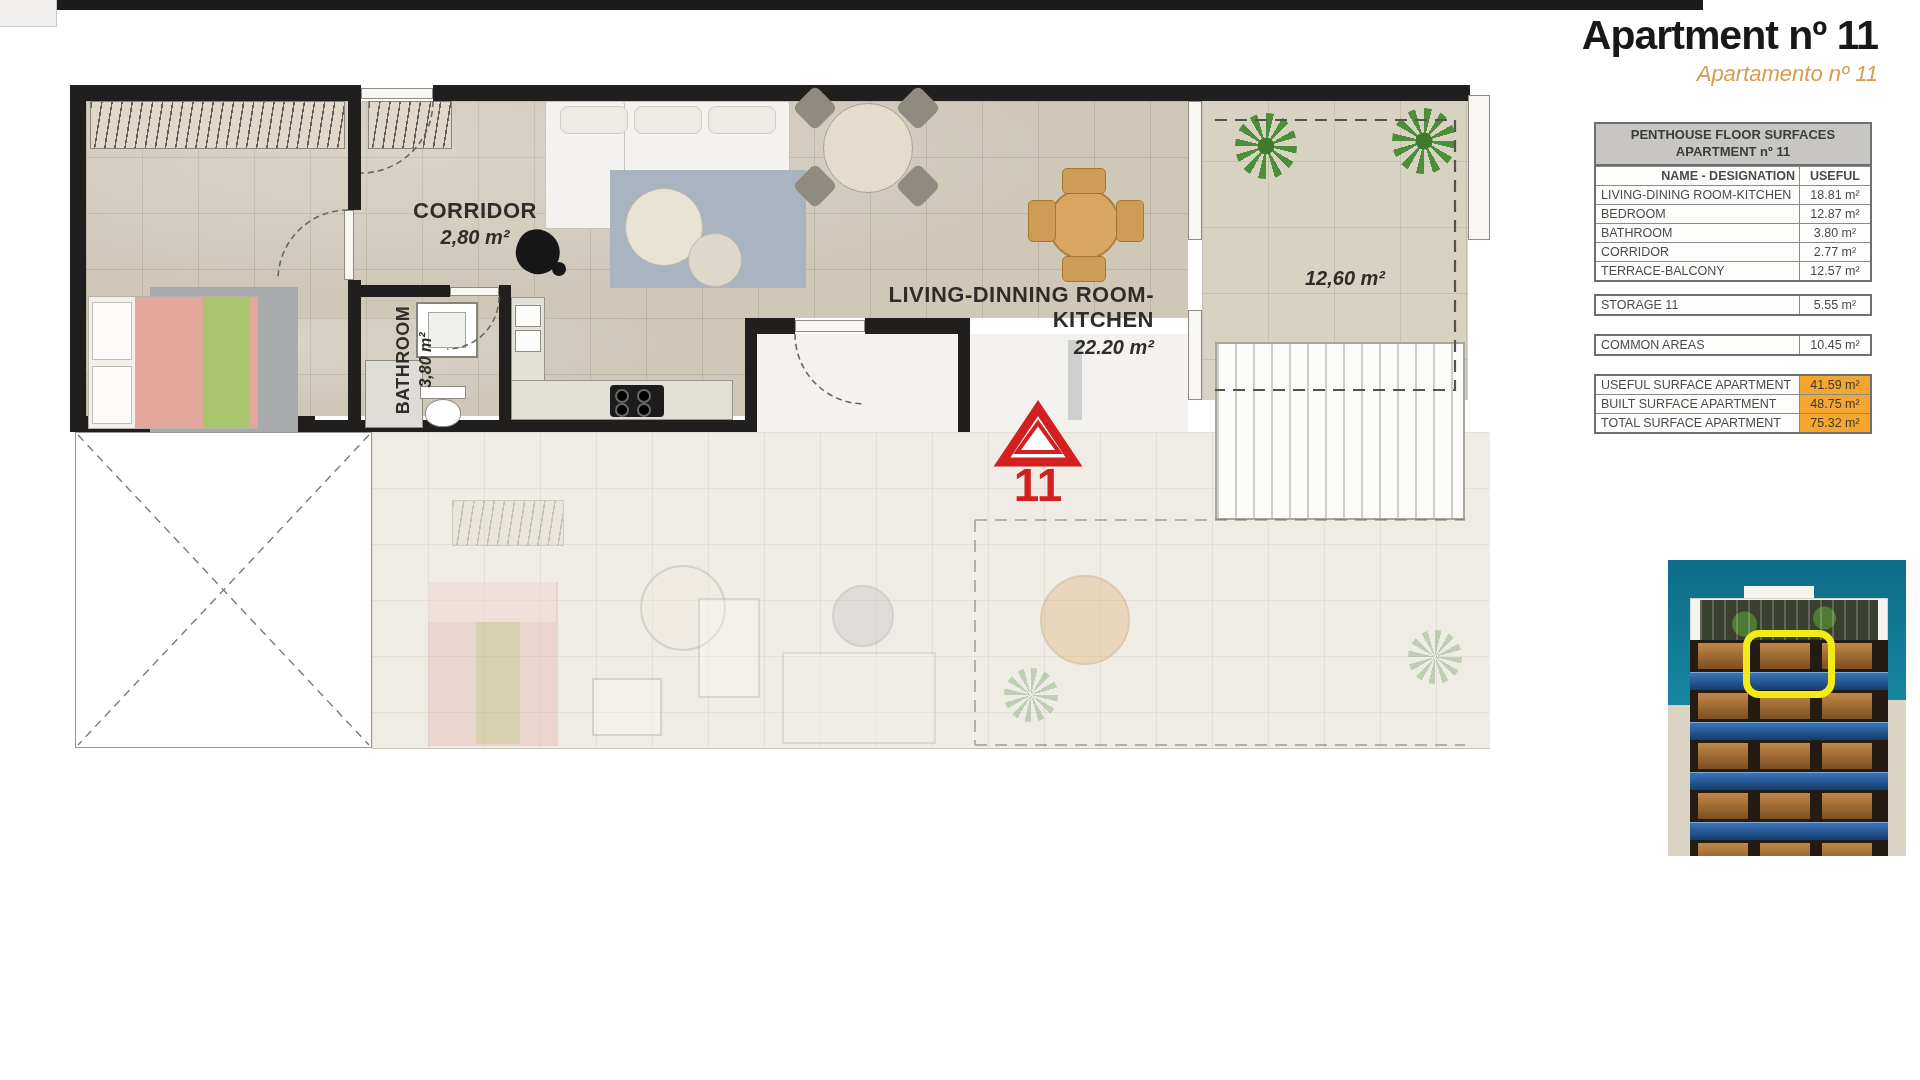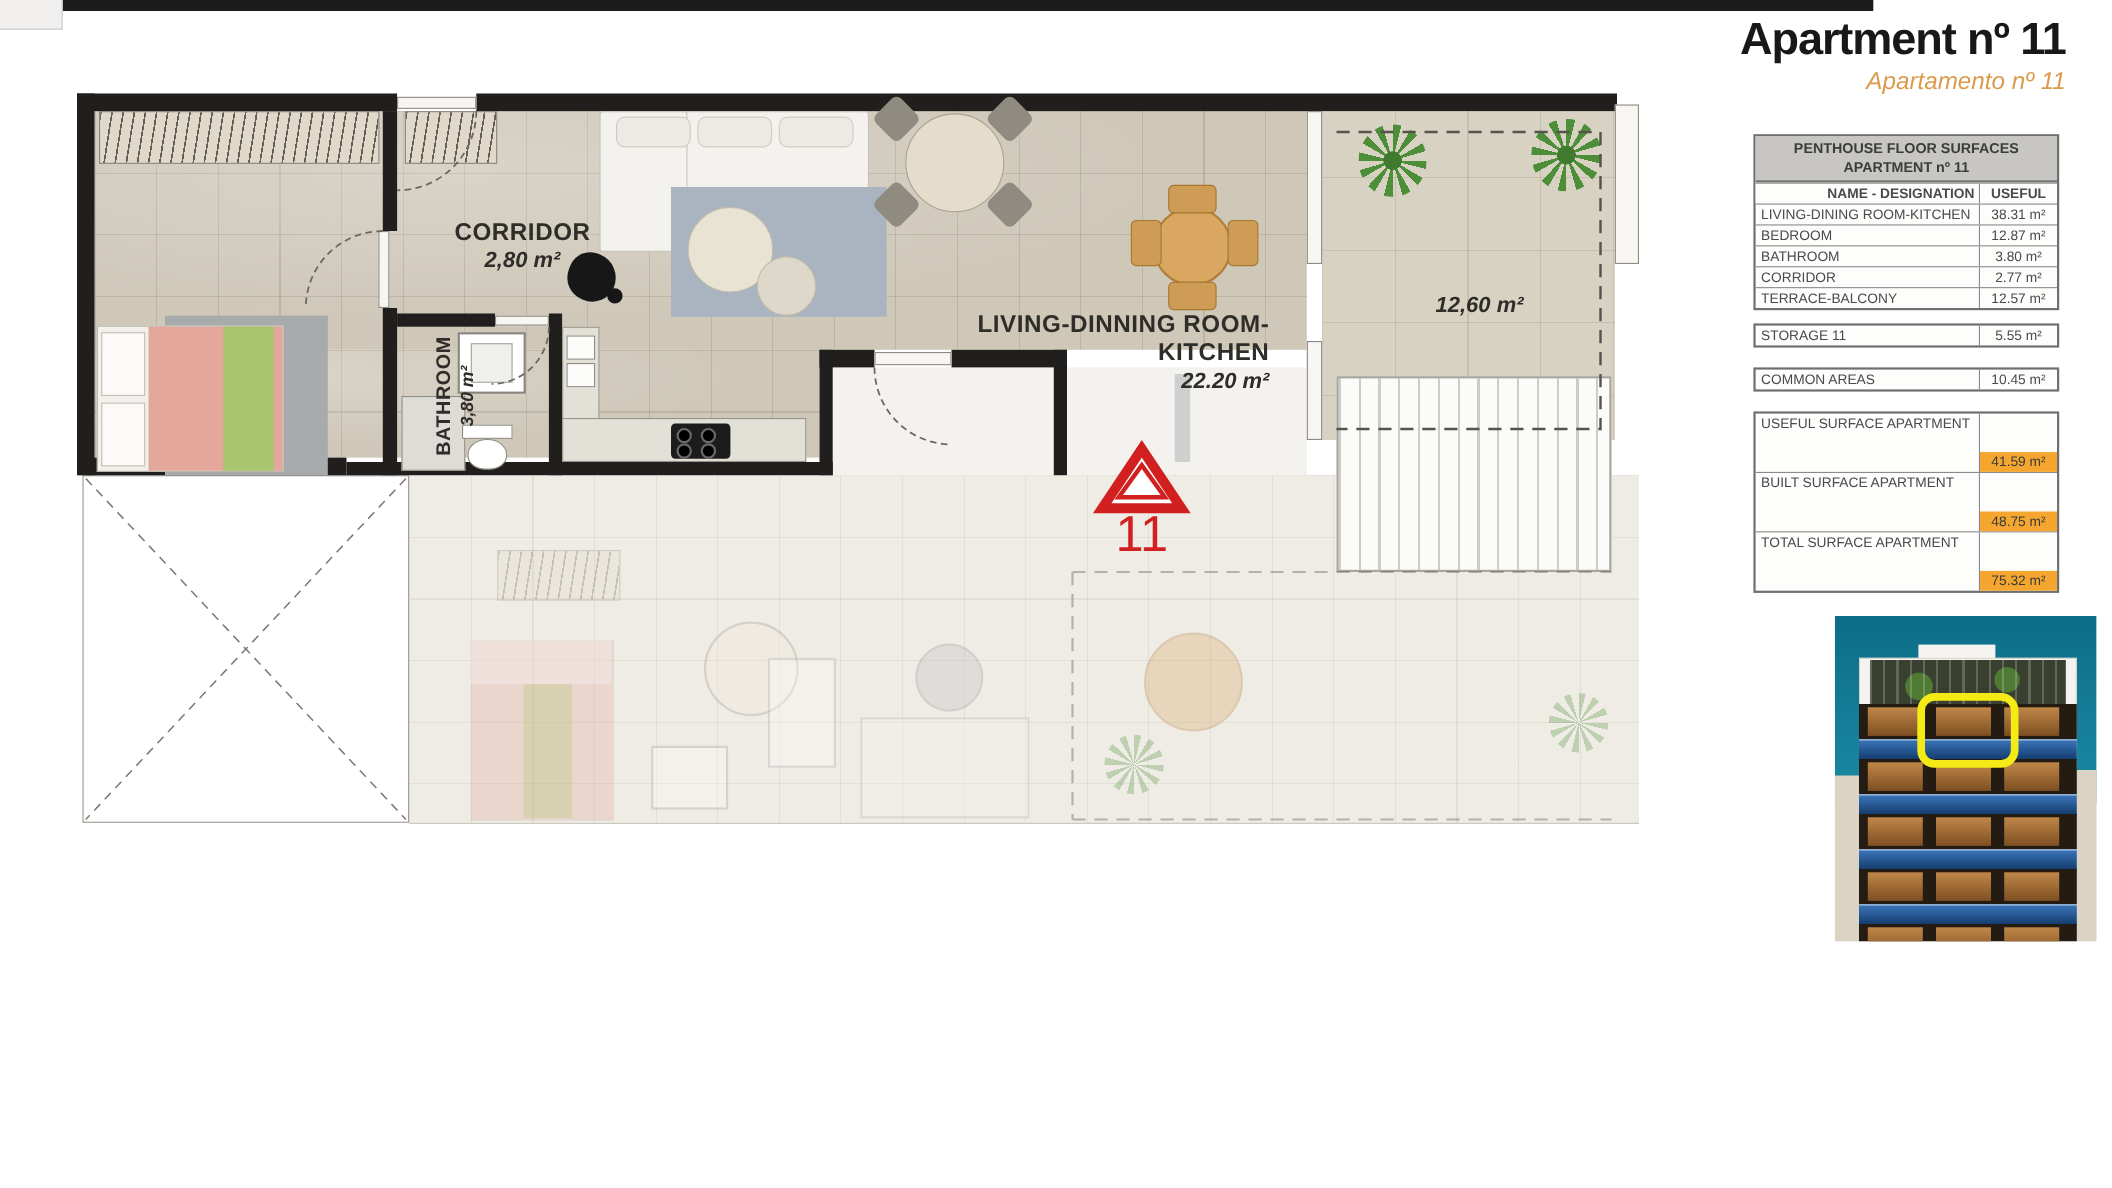--- a/index.html
+++ b/index.html
@@ -28,21 +28,21 @@
            background-image:repeating-linear-gradient(99deg, rgba(60,55,48,.75) 0 1.5px, transparent 1.5px 10px);
            border:1px solid #8a867d;box-sizing:border-box;}
   .ghost{opacity:.30;}
   
   .tbox{position:absolute;left:1594px;width:278px;border:2px solid #6f6f6f;background:#fdfdfc;
         font-size:12.5px;color:#4a4a4a;box-sizing:border-box;}
   .trow{display:flex;border-top:1px solid #8a8a8a;align-items:stretch;}
   .trow:first-child{border-top:none;}
   .tname{flex:1;padding:2px 4px 2px 5px;border-right:1px solid #8a8a8a;white-space:nowrap;overflow:hidden;}
   .tval{width:66px;text-align:center;padding:2px 2px;}
-  .orangecell{background:#F5A62F;color:#3a3a3a;margin-top:35px;}
+  .orangecell{background:#F5A62F;color:#3a3a3a;}
   .thead{background:#c7c6c3;text-align:center;font-weight:bold;color:#3c3c3c;
          font-size:13px;line-height:1.3;padding:3px 0;border-bottom:2px solid #6f6f6f;}
   .tcols{display:flex;font-weight:bold;background:#fdfdfc;}
   
   .bwin{position:absolute;background:linear-gradient(#c08748,#7e4f22);}
   .bbalc{position:absolute;background:linear-gradient(#3a74b8,#123a6b);border-top:1px solid #7fa9d6;}
   .icon-oval{position:absolute;width:54px;height:72px;background:#ffffff;border-radius:50%;
              text-align:center;font-weight:bold;font-size:24px;color:#1a1a1a;padding-top:10px;box-sizing:border-box;}
 </style>
 </head>
@@ -189,34 +189,34 @@
     <div class="rname" style="font-size:18px;">BATHROOM</div>
     <div class="rarea" style="font-size:16px;">3,80 m²</div>
   </div>
   <div class="lbl" style="left:814px;top:282px;width:340px;text-align:right;">
     <div class="rname">LIVING-DINNING ROOM-KITCHEN</div>
     <div class="rarea">22.20 m²</div>
   </div>
   <div class="lbl" style="left:1230px;top:264px;width:230px;">
     <div class="rarea">12,60 m²</div>
   </div>
-  <div class="lbl" style="left:998px;top:458px;width:80px;font-weight:normal;font-size:46px;color:#D21F1F;">11</div>
+  <div class="lbl" style="left:998px;top:458px;width:80px;font-weight:bold;font-size:46px;color:#D21F1F;">11</div>
 
   <div class="tbox" style="top:122px;">
     <div class="thead">
       <div>PENTHOUSE FLOOR SURFACES</div>
       <div>APARTMENT nº 11</div>
     </div>
     <div class="trow tcols">
       <div class="tname" style="text-align:right;">NAME - DESIGNATION</div>
       <div class="tval">USEFUL</div>
     </div>
     <div class="trow">
       <div class="tname">LIVING-DINING ROOM-KITCHEN</div>
-      <div class="tval">38.31 m²</div>
+      <div class="tval">18.81 m²</div>
     </div>
     <div class="trow">
       <div class="tname">BEDROOM</div>
       <div class="tval">12.87 m²</div>
     </div>
     <div class="trow">
       <div class="tname">BATHROOM</div>
       <div class="tval">3.80 m²</div>
     </div>
     <div class="trow">

